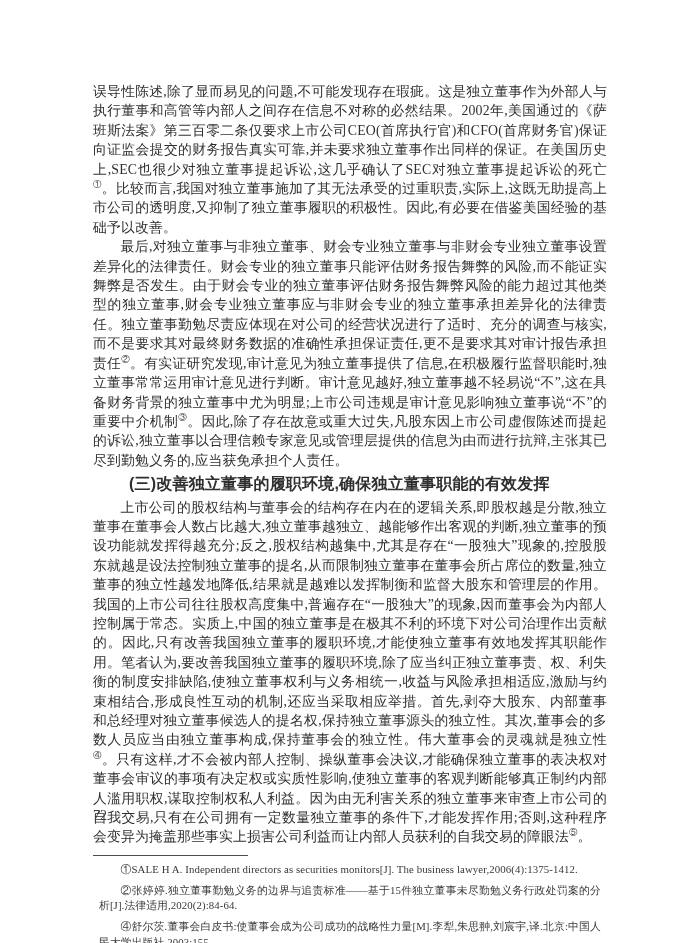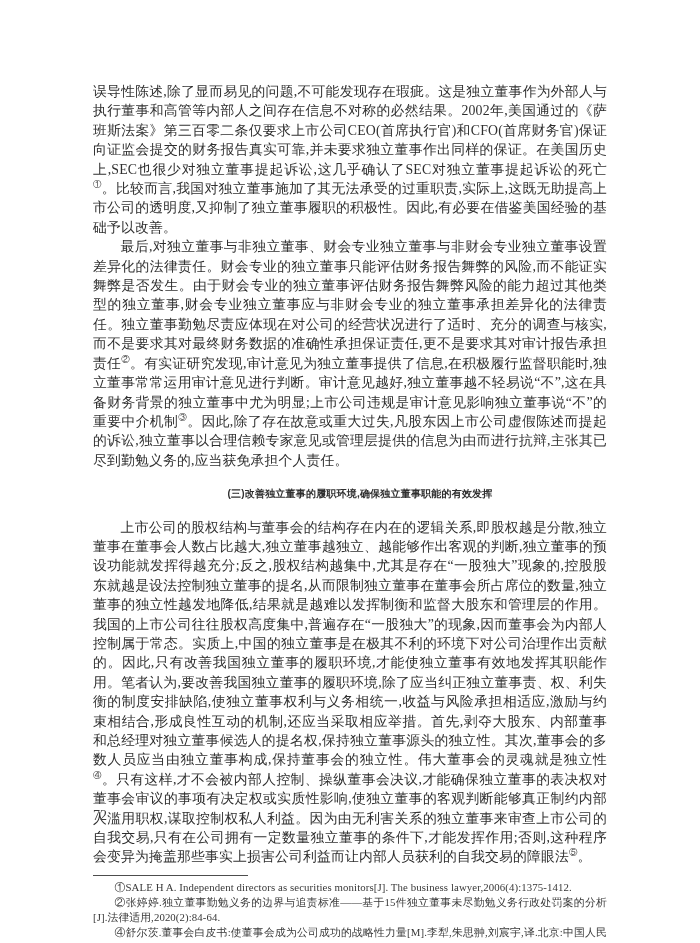--- a/index.html
+++ b/index.html
@@ -29,48 +29,48 @@
     letter-spacing: 0.2px;
   }
   .para {
     margin: 0;
     text-indent: 2em;
   }
   .para.no-indent {
     text-indent: 0;
   }
   .section-heading {
-    margin: 14px;
+    margin: 4px;
     text-indent: 2em;
-    font-size: 10px;
+    font-size: 16px;
     line-height: 19.4px;
     font-weight: bold;
     font-family: "Liberation Sans", "DejaVu Sans", sans-serif;
-    text-align: center;
+    text-align: left;
   }
   sup {
     font-size: 8.5px;
     line-height: 0;
     vertical-align: super;
   }
   .footnote-rule {
     width: 155px;
     height: 0;
     border-top: 1px solid #4d4d4d;
     margin-top: 8px;
     margin-bottom: 4px;
   }
   .footnotes {
     font-size: 10.8px;
     line-height: 15.2px;
     color: #383838;
     letter-spacing: 0.1px;
   }
   .footnote {
-    margin: 0;
+    margin: 6px;
     text-indent: 2em;
   }
   .page-number {
     position: absolute;
     left: 93px;
     top: 808px;
     font-size: 14px;
     color: #3c3c3c;
     font-family: "Liberation Serif", "DejaVu Serif", serif;
   }

